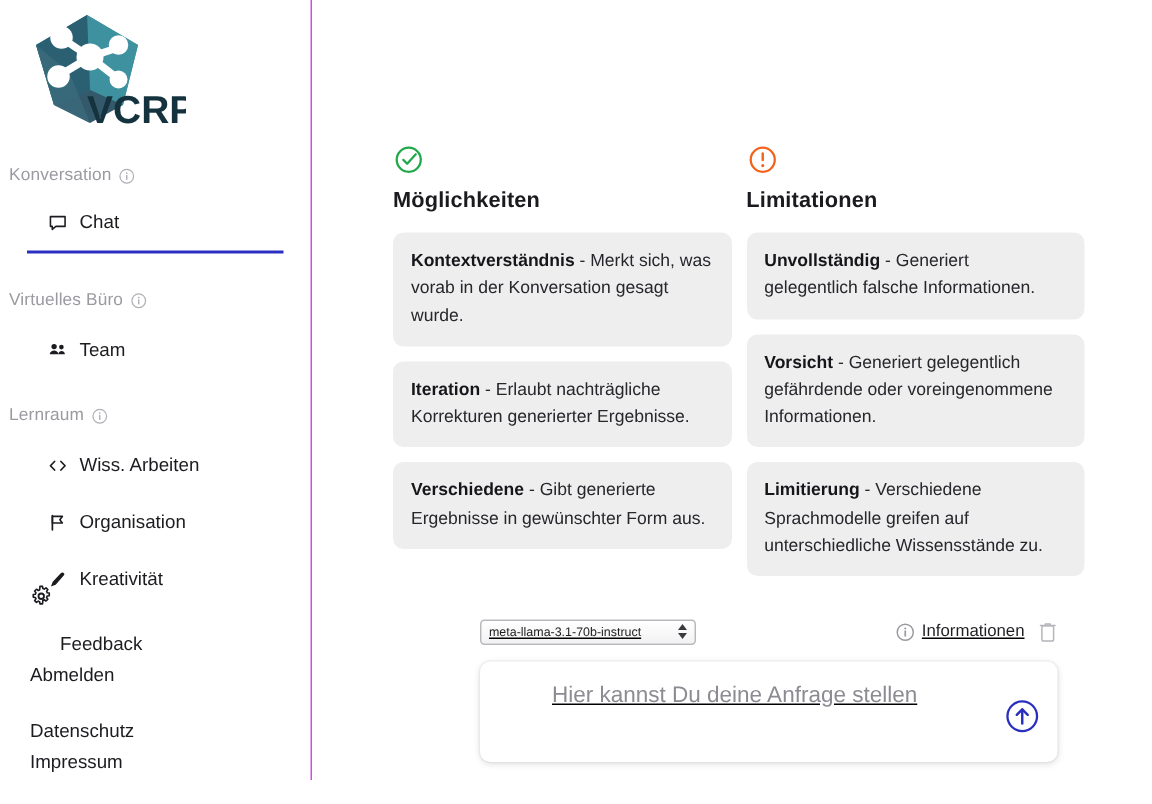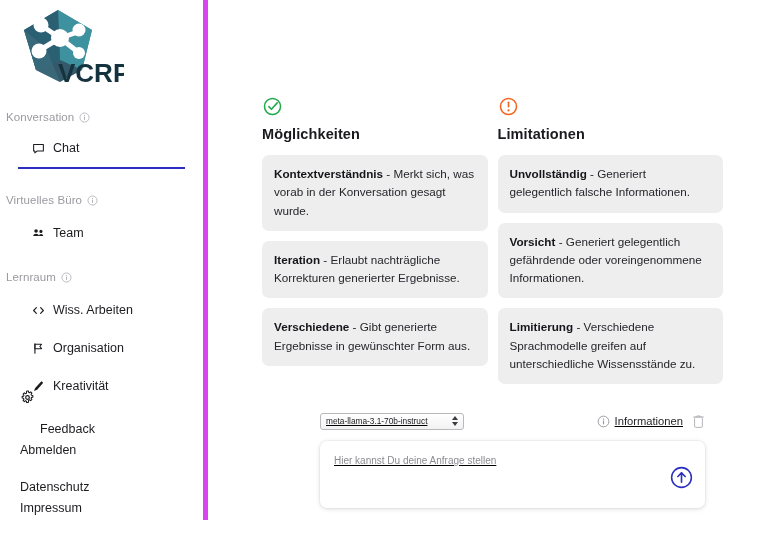--- a/index.html
+++ b/index.html
@@ -16,21 +16,21 @@
     display: flex;
     background: #ffffff;
   }
 
   
   .sidebar {
     width: 208px;
     height: 520px;
     flex: 0 0 208px;
     background: #ffffff;
-    border-right: 5px solid #d946ef;
+    border-right: 1px solid #d946ef;
     position: relative;
   }
   .logo-wrap {
     padding: 8px 0 0 16px;
     display: flex;
     align-items: flex-start;
   }
   .logo-svg { display: block; }
 
   .nav-section { margin-top: 0; }
@@ -187,23 +187,24 @@
     background: #ffffff;
     border-radius: 7px;
     height: 67px;
     box-shadow: 0 1px 5px rgba(0,0,0,.13), 0 0 0 1px rgba(0,0,0,.03);
     display: flex;
     align-items: flex-start;
     padding: 13px 14px 0 14px;
     position: relative;
   }
   .placeholder {
-    font-size: 10px;
+    font-size: 15px;
     color: #8b8b92;
     line-height: 1.3;
+    margin-left: 34px;
   }
   .send-btn {
     position: absolute;
     right: 12px;
     top: 25px;
     width: 23px; height: 23px;
   }
 </style>
 </head>
 <body>

